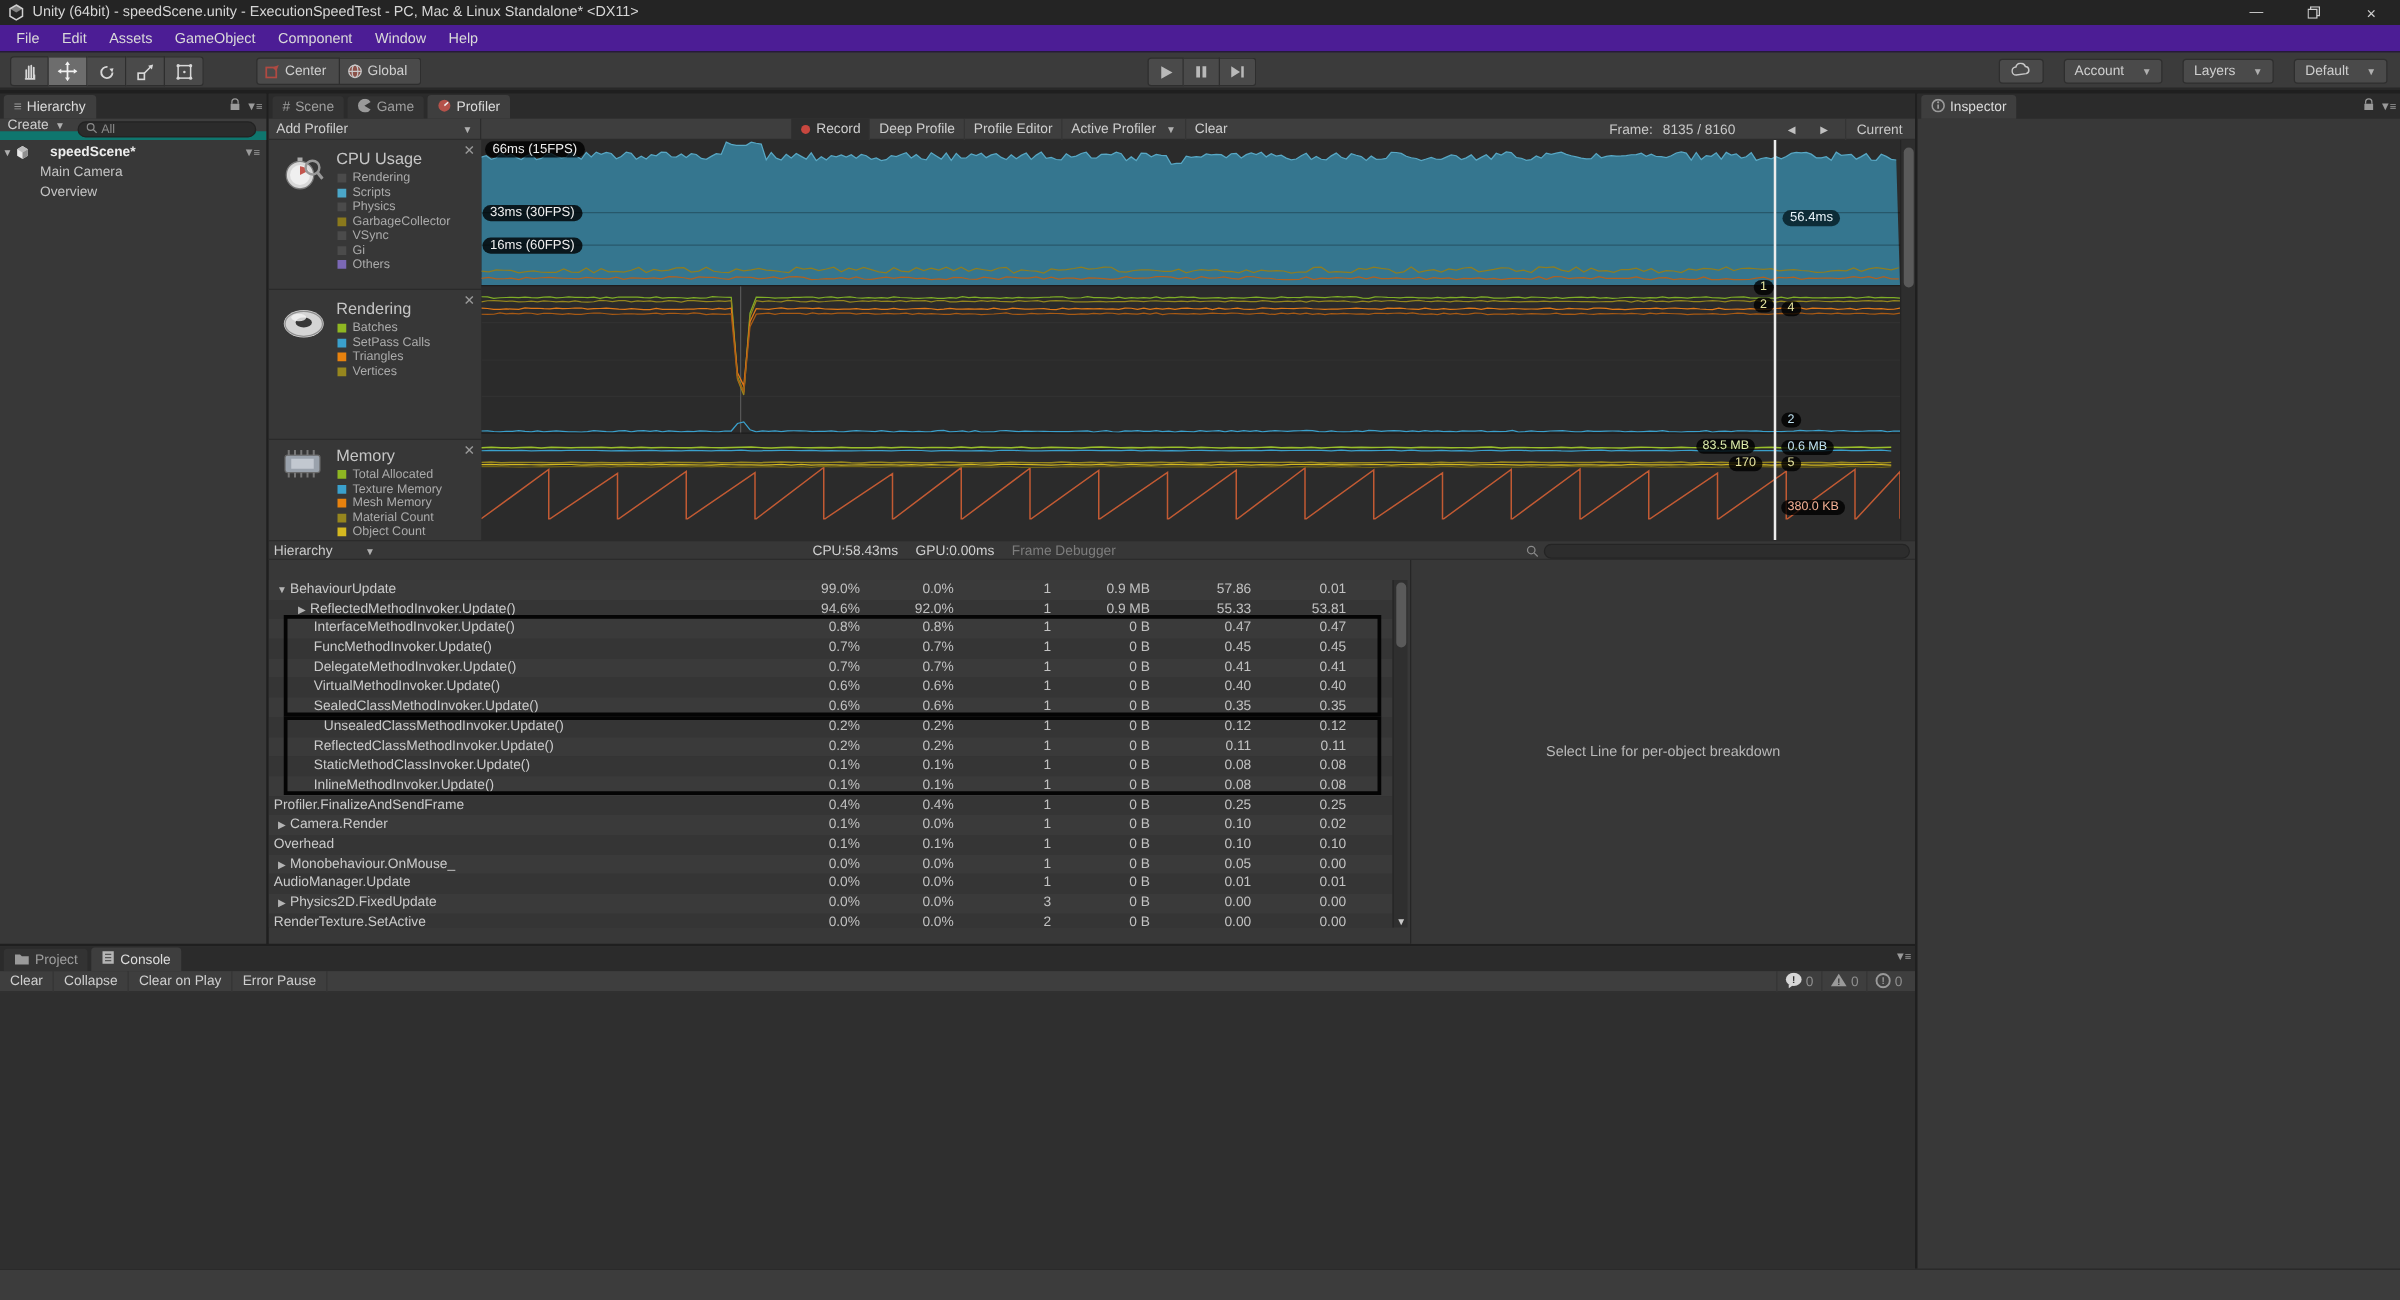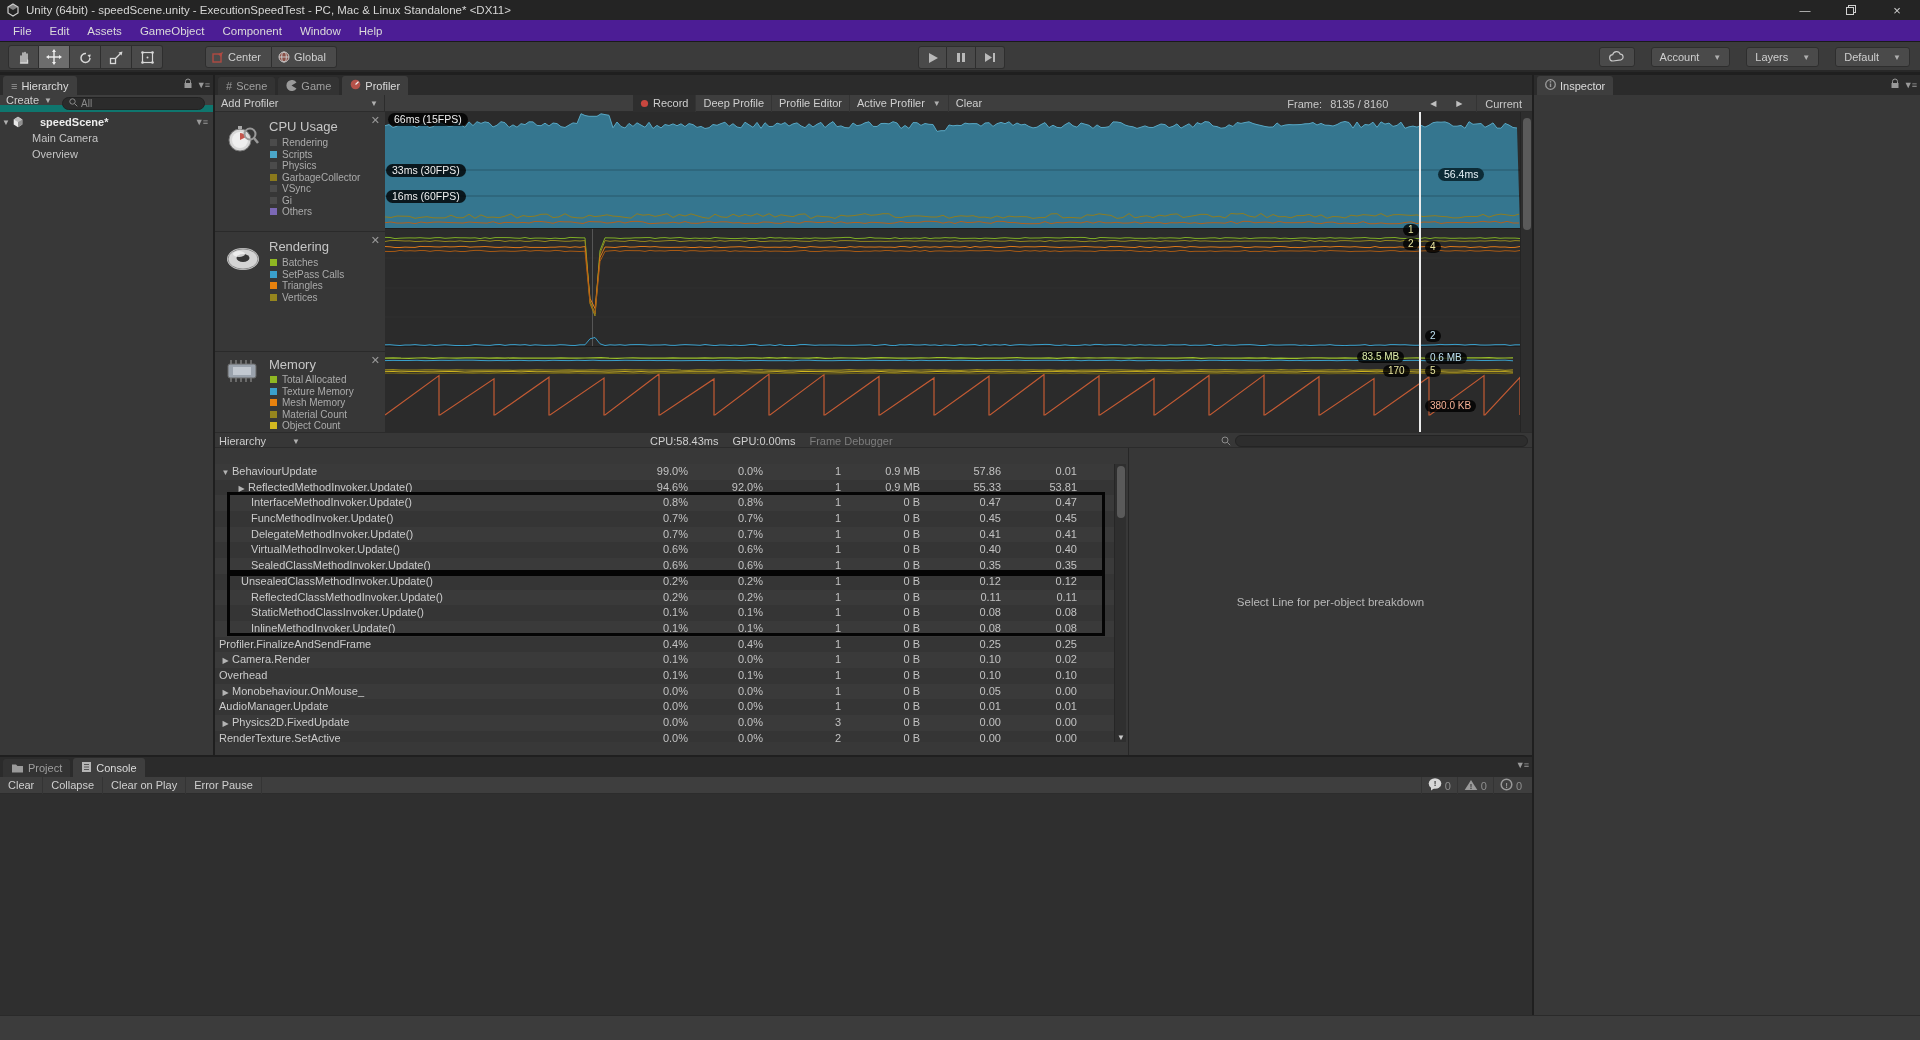--- a/index.html
+++ b/index.html
@@ -520,21 +520,21 @@
             <polyline points="0,13.6 8,13.4 16,13.5 24,13.5 32,13.3 40,13.7 48,13.5 56,13.3 64,13.4 72,13.2 80,13.2 88,13.2 96,13.5 104,13.7 112,13.5 120,13.7 128,13.5 136,13.4 144,13.7 152,13.5 160,13.7 168,13.3 176,13.5 184,13.6 192,13.3 200,13.5 208,13.2 216,13.6 224,13.6 232,13.5 240,13.3 248,13.4 256,13.5 264,13.4 272,13.6 280,13.5 288,13.7 296,13.7 304,13.6 312,13.5 320,13.5 328,13.7 336,13.4 344,13.3 352,13.4 360,13.8 368,13.5 376,13.5 384,13.7 392,13.7 400,13.6 408,13.8 416,13.2 424,13.2 432,13.6 440,13.7 448,13.7 456,13.5 464,13.4 472,13.5 480,13.3 488,13.3 496,13.5 504,13.4 512,13.5 520,13.2 528,13.7 536,13.3 544,13.6 552,13.5 560,13.6 568,13.4 576,13.3 584,13.5 592,13.6 600,13.6 608,13.5 616,13.4 624,13.5 632,13.2 640,13.5 648,13.4 656,13.3 664,13.3 672,13.3 680,13.6 688,13.2 696,13.7 704,13.3 712,13.5 720,13.4 728,13.2 736,13.7 744,13.2 752,13.7 760,13.7 768,13.4 776,13.7 784,13.6 792,13.8 800,13.4 808,13.3 816,13.7 824,13.3 832,13.3 840,13.6 848,13.4 856,13.4 864,13.7 872,13.8 880,13.6 888,13.3 896,13.2 904,13.6 912,13.4 920,13.7 928,13.5 936,13.5 944,13.4 952,13.7 960,13.4 968,13.3 976,13.6 984,13.6 992,13.8 1000,13.7 1008,13.7 1016,13.6 1024,13.4 1032,13.4 1040,13.7 1048,13.5 1056,13.7 1064,13.6 1072,13.7 1080,13.3 1088,13.2 1096,13.5 1104,13.5 1112,13.3 1120,13.2 1128,13.8" fill="none" stroke="#3aa0cc" stroke-width="1"></polyline>
             <polyline points="0,22.9 8,22.7 16,23.2 24,23 32,23 40,22.9 48,22.9 56,23.2 64,23.1 72,22.9 80,23 88,23.1 96,23 104,23.2 112,23.2 120,23.1 128,23.3 136,23 144,23.2 152,22.9 160,23 168,23 176,23.2 184,22.9 192,23.2 200,23.2 208,22.8 216,23 224,23.1 232,22.8 240,22.7 248,22.8 256,22.9 264,23 272,23 280,22.9 288,22.7 296,23.2 304,23.3 312,22.8 320,22.8 328,23.2 336,22.8 344,23 352,23.2 360,23.2 368,22.8 376,22.7 384,23.1 392,23.1 400,23.3 408,23 416,23.2 424,22.9 432,23 440,23.2 448,23.1 456,23.1 464,22.7 472,23 480,23.1 488,22.9 496,23.2 504,22.9 512,23.2 520,23.2 528,23.2 536,23 544,22.8 552,23.2 560,22.9 568,23.3 576,23.3 584,23 592,22.7 600,23.1 608,22.8 616,22.8 624,22.9 632,23 640,22.9 648,22.8 656,23.2 664,22.8 672,23.3 680,23.1 688,23.3 696,23.2 704,23.2 712,23.2 720,22.9 728,22.8 736,22.9 744,23.1 752,23.3 760,23.2 768,22.8 776,23.2 784,22.8 792,23 800,23.2 808,23.1 816,22.7 824,22.8 832,22.8 840,22.7 848,22.9 856,23 864,22.8 872,22.9 880,23 888,23 896,22.7 904,23 912,22.8 920,22.8 928,23.2 936,23.1 944,22.9 952,23 960,22.7 968,23.3 976,22.9 984,23.1 992,22.8 1000,23.1 1008,23 1016,22.9 1024,23 1032,22.8 1040,22.9 1048,22.8 1056,23.2 1064,23 1072,23 1080,23.3 1088,22.9 1096,23.1 1104,22.9 1112,22.7 1120,23.3 1128,22.9" fill="none" stroke="#96861e" stroke-width="1.2"></polyline>
             <polyline points="0,24.7 8,24.5 16,24.9 24,24.6 32,24.6 40,24.8 48,24.9 56,24.7 64,24.5 72,24.6 80,25.1 88,24.9 96,24.8 104,24.7 112,24.9 120,24.6 128,24.6 136,24.9 144,24.5 152,24.8 160,24.7 168,24.9 176,25 184,25 192,24.7 200,24.8 208,24.8 216,24.9 224,25.1 232,24.9 240,24.6 248,25 256,24.6 264,25 272,24.8 280,24.8 288,25.1 296,25 304,24.8 312,24.8 320,24.8 328,24.8 336,25.1 344,24.7 352,25 360,24.7 368,25 376,25.1 384,24.9 392,24.6 400,25 408,25.1 416,24.5 424,24.5 432,24.6 440,24.7 448,24.9 456,25.1 464,24.8 472,24.6 480,24.9 488,24.9 496,24.5 504,25.1 512,25 520,24.6 528,24.9 536,25.1 544,24.8 552,24.5 560,24.7 568,24.9 576,24.7 584,25 592,24.6 600,24.7 608,24.7 616,25 624,24.7 632,24.9 640,25 648,24.5 656,24.6 664,24.7 672,24.6 680,24.8 688,24.7 696,24.9 704,24.8 712,24.6 720,24.6 728,25 736,24.7 744,24.7 752,24.6 760,24.8 768,24.5 776,24.7 784,24.7 792,25 800,24.8 808,24.7 816,24.7 824,24.9 832,25 840,24.8 848,24.8 856,25 864,24.9 872,25 880,24.8 888,24.8 896,25 904,24.9 912,25 920,24.5 928,24.8 936,24.8 944,24.9 952,24.9 960,24.8 968,24.8 976,24.5 984,24.6 992,24.9 1000,24.5 1008,24.9 1016,24.9 1024,24.7 1032,25 1040,24.9 1048,24.9 1056,24.8 1064,25.1 1072,25.1 1080,24.9 1088,24.6 1096,24.7 1104,24.7 1112,24.7 1120,24.7 1128,25.1" fill="none" stroke="#d4b820" stroke-width="1"></polyline>
             <polyline points="0,26.3 8,26.2 16,26.4 24,26.6 32,26.7 40,26.6 48,26.3 56,26.5 64,26.3 72,26.3 80,26.2 88,26.5 96,26.2 104,26.6 112,26.2 120,26.3 128,26.5 136,26.7 144,26.3 152,26.3 160,26.2 168,26.4 176,26.2 184,26.4 192,26.2 200,26.7 208,26.6 216,26.7 224,26.5 232,26.4 240,26.7 248,26.7 256,26.3 264,26.8 272,26.2 280,26.5 288,26.3 296,26.3 304,26.3 312,26.6 320,26.6 328,26.4 336,26.3 344,26.3 352,26.4 360,26.8 368,26.8 376,26.6 384,26.3 392,26.5 400,26.5 408,26.7 416,26.4 424,26.3 432,26.8 440,26.8 448,26.8 456,26.8 464,26.5 472,26.4 480,26.6 488,26.5 496,26.4 504,26.3 512,26.6 520,26.4 528,26.2 536,26.3 544,26.6 552,26.5 560,26.5 568,26.7 576,26.6 584,26.7 592,26.8 600,26.5 608,26.4 616,26.7 624,26.6 632,26.4 640,26.6 648,26.7 656,26.3 664,26.5 672,26.7 680,26.2 688,26.7 696,26.3 704,26.7 712,26.8 720,26.6 728,26.3 736,26.4 744,26.7 752,26.6 760,26.6 768,26.4 776,26.3 784,26.7 792,26.5 800,26.5 808,26.6 816,26.5 824,26.7 832,26.7 840,26.4 848,26.8 856,26.5 864,26.7 872,26.2 880,26.3 888,26.5 896,26.3 904,26.6 912,26.7 920,26.7 928,26.6 936,26.4 944,26.8 952,26.6 960,26.7 968,26.6 976,26.6 984,26.8 992,26.6 1000,26.6 1008,26.5 1016,26.3 1024,26.3 1032,26.5 1040,26.5 1048,26.5 1056,26.7 1064,26.7 1072,26.5 1080,26.2 1088,26.8 1096,26.2 1104,26.4 1112,26.4 1120,26.8 1128,26.4" fill="none" stroke="#6f6316" stroke-width="1"></polyline>
           </svg></div>
       <div class="playhead"></div>
 
       <span class="pill" style="left:3px; top:1px;">66ms (15FPS)</span>
       <span class="pill" style="left:1px; top:52px;">33ms (30FPS)</span>
       <span class="pill" style="left:1px; top:78px;">16ms (60FPS)</span>
-      <span class="pill sel" style="left:1041px; top:56px;margin-left:12px;">56.4ms</span>
+      <span class="pill sel" style="left:1041px; top:56px;">56.4ms</span>
 
       <span class="pill small pl-yellow" style="left:1018px; top:112px;">1</span>
       <span class="pill small pl-yellow" style="left:1018px; top:126px;">2</span>
       <span class="pill small pl-yellow" style="left:1040px; top:129px;">4</span>
       <span class="pill small pl-blue" style="left:1040px; top:218px;">2</span>
 
       <span class="pill small pl-lime" style="left:972px; top:239px;">83.5 MB</span>
       <span class="pill small pl-blue" style="left:1040px; top:240px;">0.6 MB</span>
       <span class="pill small pl-yellow" style="left:998px; top:253px;">170</span>
       <span class="pill small pl-yellow" style="left:1040px; top:253px;">5</span>
@@ -620,21 +620,21 @@
         <div class="trow even">
           <div class="cell name" style="padding-left: 36px;"><span>SealedClassMethodInvoker.Update()</span></div>
           <div class="cell num col-total">0.6%</div>
           <div class="cell num col-self">0.6%</div>
           <div class="cell num col-calls">1</div>
           <div class="cell num col-gc">0 B</div>
           <div class="cell num col-time">0.35</div>
           <div class="cell num col-selfms">0.35</div>
         </div>
         <div class="trow odd">
-          <div class="cell name" style="padding-left: 26px;"><span>UnsealedClassMethodInvoker.Update()</span></div>
+          <div class="cell name" style="padding-left: 44px;"><span>UnsealedClassMethodInvoker.Update()</span></div>
           <div class="cell num col-total">0.2%</div>
           <div class="cell num col-self">0.2%</div>
           <div class="cell num col-calls">1</div>
           <div class="cell num col-gc">0 B</div>
           <div class="cell num col-time">0.12</div>
           <div class="cell num col-selfms">0.12</div>
         </div>
         <div class="trow even">
           <div class="cell name" style="padding-left: 36px;"><span>ReflectedClassMethodInvoker.Update()</span></div>
           <div class="cell num col-total">0.2%</div>

